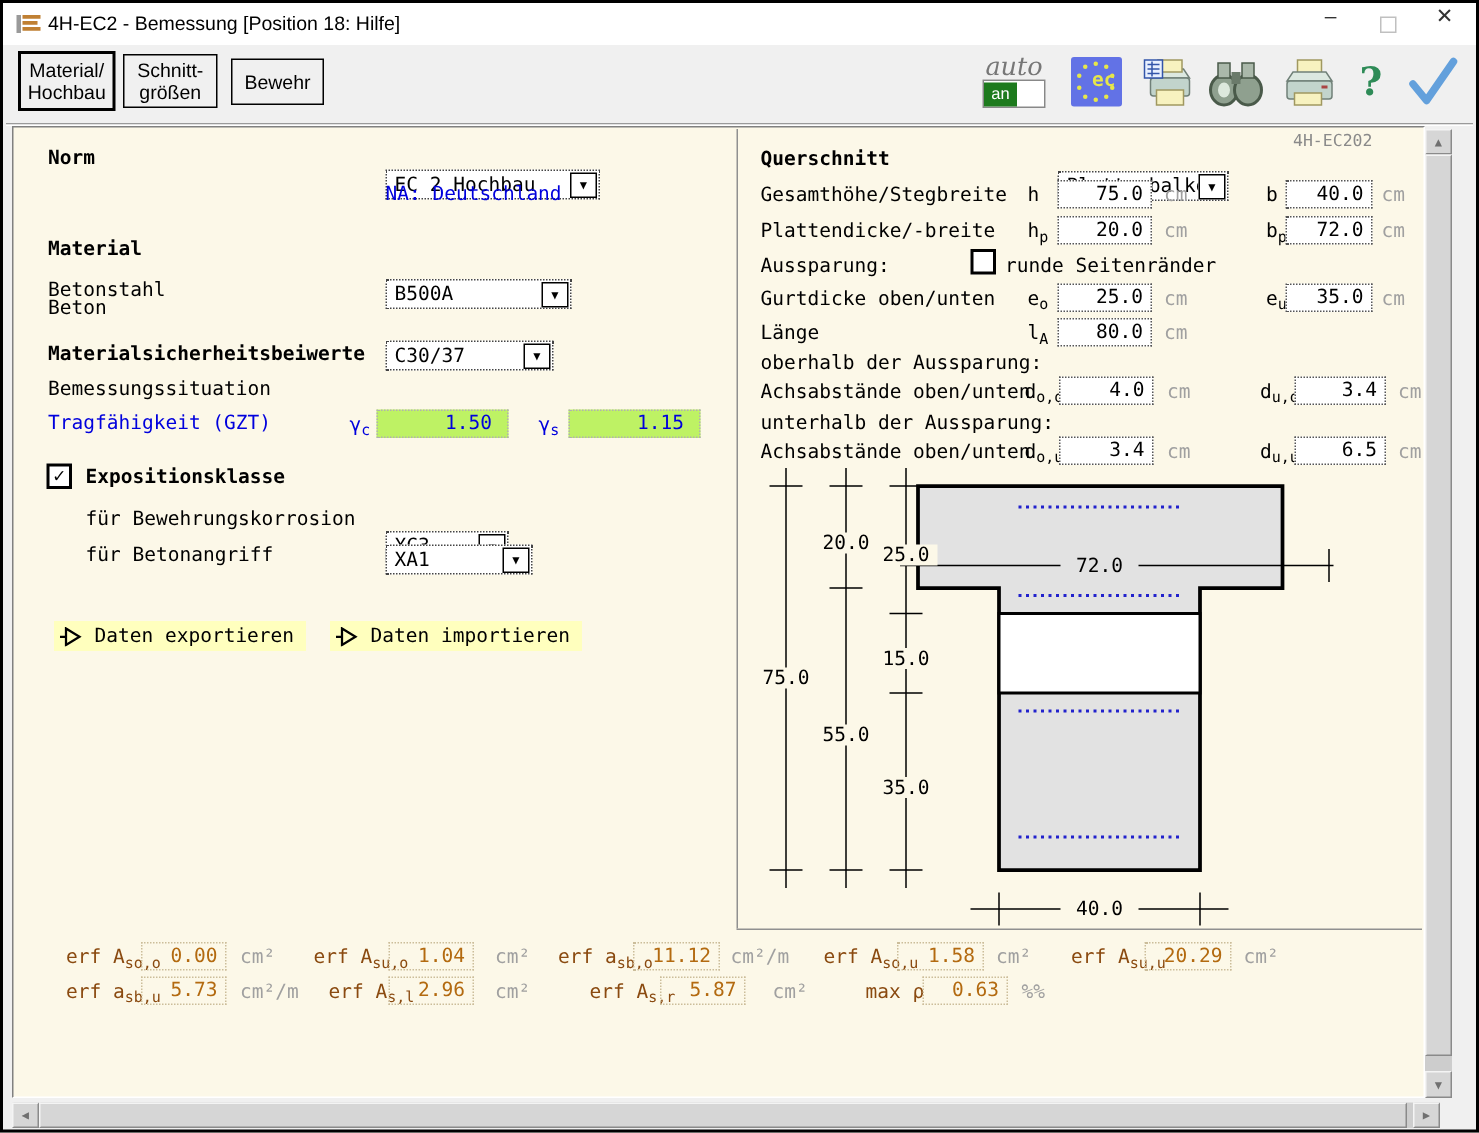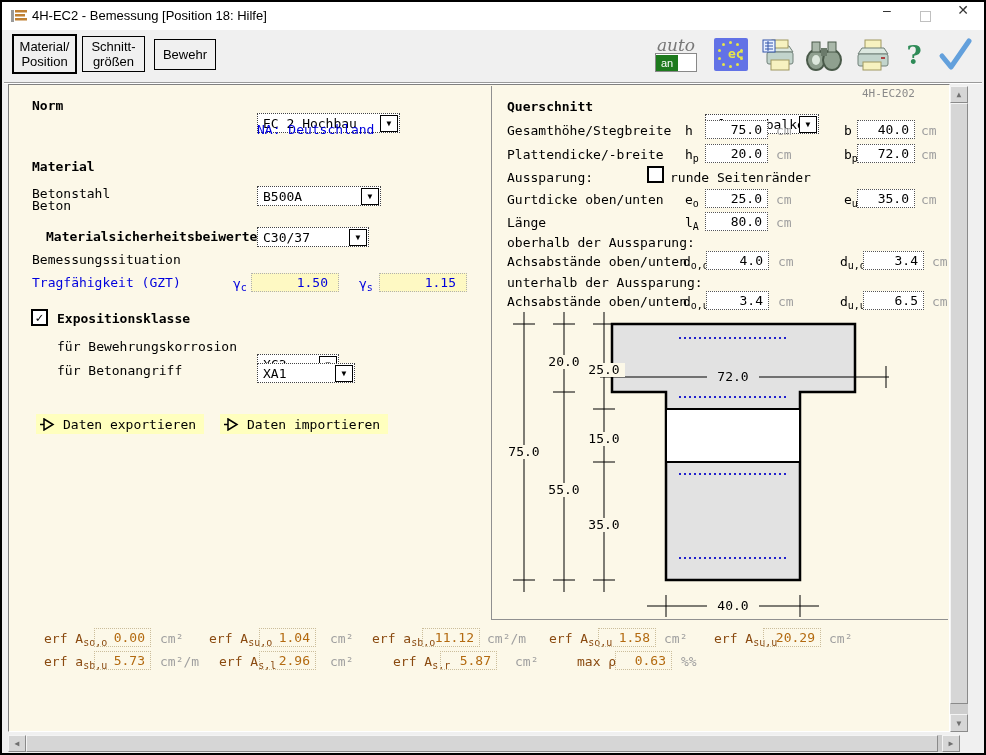--- a/index.html
+++ b/index.html
@@ -32,21 +32,21 @@
   .grayu{color:#a0a0a0;}
   .code{position:absolute;font:11px "DejaVu Sans Mono",monospace;color:#8a8a8a;}
   .sb{font-size:10px;vertical-align:-3px;line-height:0;}
   
   .combo{position:absolute;height:20px;background:#fff;border:1px dotted #444;box-sizing:border-box;display:flex;align-items:center;margin-top:18px;}
   .combo .ctxt{flex:1;padding-left:5px;font:13px "DejaVu Sans Mono",monospace;white-space:nowrap;overflow:hidden;}
   .combo .carrow{width:16px;height:15px;margin-right:1px;border:1px solid #000;background:#fff;font-size:8px;display:flex;align-items:center;justify-content:center;flex:none;}
   .combo .carrow::after{content:"▼";}
   
   .field{position:absolute;height:19px;background:#fff;border:1px dotted #555;box-sizing:border-box;font:13px "DejaVu Sans Mono",monospace;color:#000;text-align:right;padding:1px 5px 0 0;}
-  .field.ro{background:#fef9c3;border:1px dotted #b0b0b0;color:#0000dd;padding-right:10px;}
+  .field.ro{background:#bef264;border:1px dotted #b0b0b0;color:#0000dd;padding-right:10px;}
   .field.res{background:transparent;border:1px dotted #cbbd9a;color:#b36a10;}
   
   .chk{position:absolute;width:13px;height:13px;background:#fff;border:2px solid #000;box-sizing:content-box;font:bold 13px "DejaVu Sans Mono",monospace;line-height:13px;text-align:center;}
   
   .xlink{position:absolute;height:20px;background:#ffffbe;display:flex;align-items:center;padding:0 8px 0 4px;font:13px "DejaVu Sans Mono",monospace;}
   .xlink svg{margin-right:8px;}
   
   .vdiv{position:absolute;width:1px;background:#909090;}
   .hdiv{position:absolute;height:1px;background:#909090;}
   
@@ -71,21 +71,21 @@
     </svg>
     <span class="title-text">4H-EC2 - Bemessung [Position 18: Hilfe]</span>
     <span class="wc" style="right:80px">–</span>
     <span class="wc" style="right:42px"><span class="wc-max-box"></span></span>
     <span class="wc" style="right:4px">✕</span>
   </div>
 
   <div class="toolbar"></div>
   <div class="tbtn active" style="left:10px;top:32px;width:65px;height:40px">
     <span>Material/</span>
-    <span>Position</span>
+    <span>Hochbau</span>
   </div>
   <div class="tbtn" style="left:80px;top:34px;width:63px;height:36px">
     <span>Schnitt-</span>
     <span>größen</span>
   </div>
   <div class="tbtn" style="left:152px;top:37px;width:62px;height:31px">
     <span>Bewehr</span>
   </div>
 
   <div class="ticon" style="left:652px;top:33px;width:44px;height:40px;flex-direction:column">
@@ -172,21 +172,21 @@
   <div class="combo" style="left:255px;top:166px;width:124px">
     <span class="ctxt">B500A</span>
     <span class="carrow"></span>
   </div>
   <span class="lbl" style="left:30px;top:196px">Beton</span>
   <div class="combo" style="left:255px;top:207px;width:112px">
     <span class="ctxt">C30/37</span>
     <span class="carrow"></span>
   </div>
 
-  <span class="lbl bold" style="left:44px;top:227px">Materialsicherheitsbeiwerte</span>
+  <span class="lbl bold" style="left:30px;top:227px">Materialsicherheitsbeiwerte</span>
   <span class="lbl" style="left:30px;top:250px">Bemessungssituation</span>
   <span class="lbl blue" style="left:30px;top:273px">Tragfähigkeit (GZT)</span>
   <span class="lbl blue" style="left:231px;top:274px"><span>γ</span><sub class="sb">c</sub></span>
   <div class="field ro" style="left:249px;top:271px;width:88px">1.50</div>
   <span class="lbl blue" style="left:357px;top:274px"><span>γ</span><sub class="sb">s</sub></span>
   <div class="field ro" style="left:377px;top:271px;width:88px">1.15</div>
 
   <span class="chk" style="left:29px;top:307px">✓</span>
   <span class="lbl bold" style="left:55px;top:309px">Expositionsklasse</span>
   <span class="lbl" style="left:55px;top:337px">für Bewehrungskorrosion</span>

